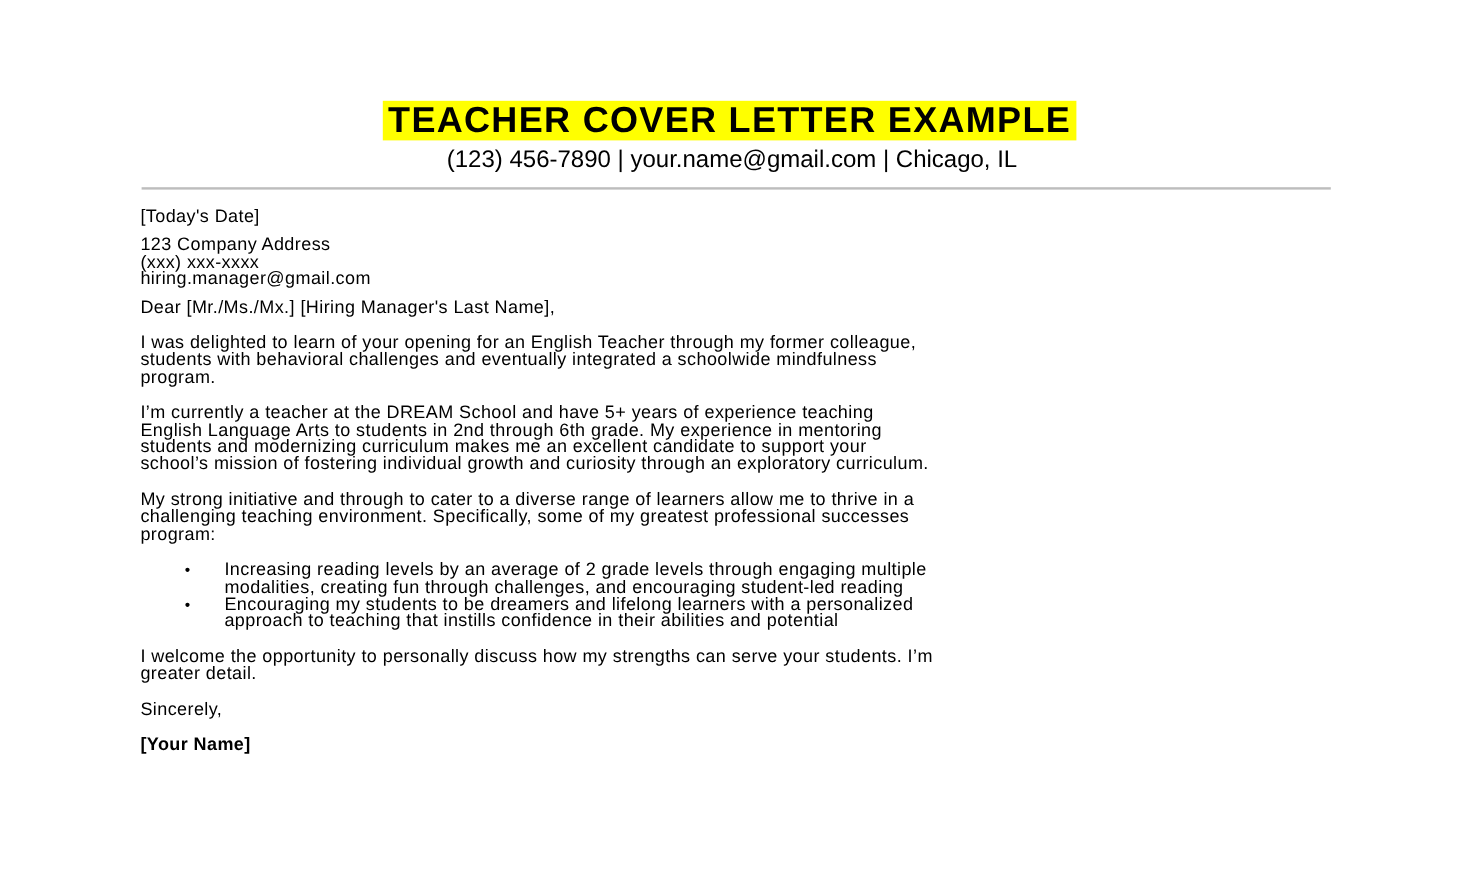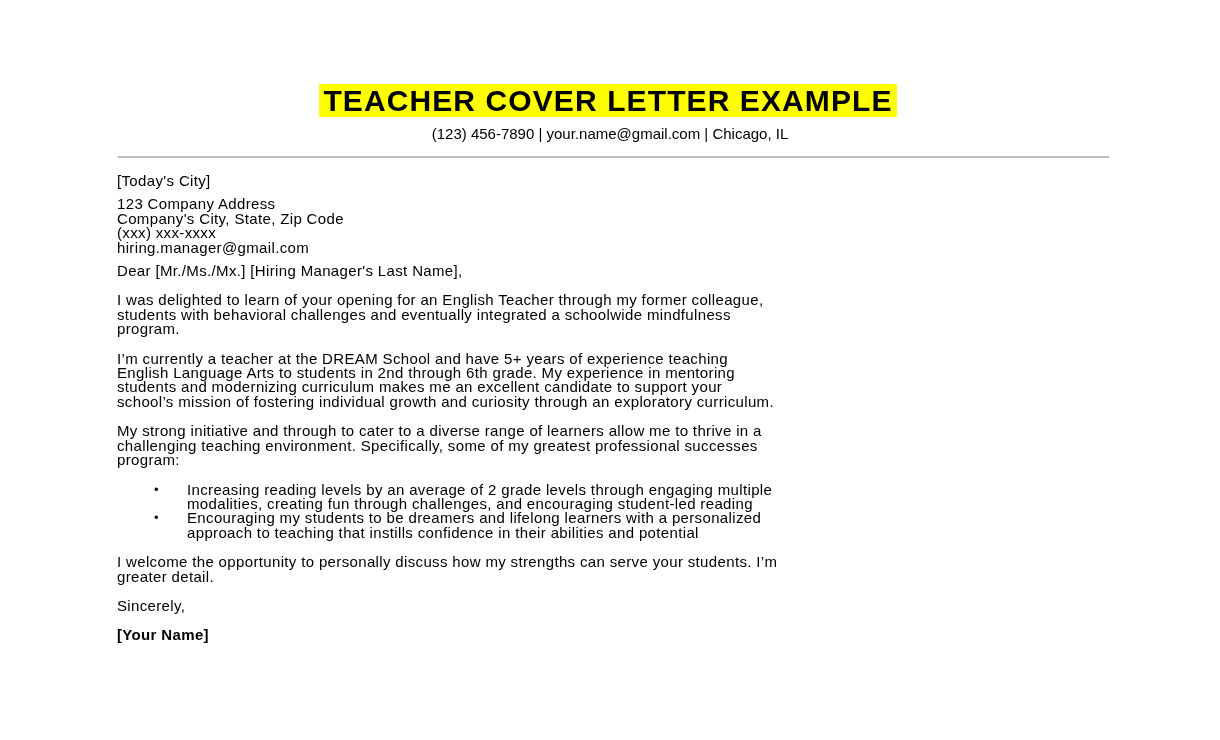--- a/index.html
+++ b/index.html
@@ -38,21 +38,21 @@
       letter-spacing: 1.1px;
       padding: 0 4px;
       margin-left: -4px;
     }
     .contact {
       position: absolute;
       top: 113px;
       left: 0;
       width: 1220px;
       text-align: center;
-      font-size: 15px;
+      font-size: 20px;
       line-height: 17px;
     }
     .divider {
       position: absolute;
       top: 144px;
       left: 118px;
       width: 991px;
       height: 2px;
       background: #bdbdbd;
     }
@@ -99,28 +99,27 @@
     <span class="title">TEACHER COVER LETTER EXAMPLE</span>
   </div>
 
   <div class="contact">(123) 456-7890 | your.name@gmail.com | Chicago, IL</div>
 
   <div class="divider"></div>
 
   <div class="body-text">
 
     <p class="block">
-      <span class="line">[Today's City]</span>
+      <span class="line">[Today's Date]</span>
     </p>
 
     <div class="gap-sm"></div>
 
     <p class="block">
       <span class="line">123 Company Address</span>
-      <span class="line">Company's City, State, Zip Code</span>
       <span class="line">(xxx) xxx-xxxx</span>
       <span class="line">hiring.manager@gmail.com</span>
     </p>
 
     <div class="gap-sm"></div>
 
     <p class="block">
       <span class="line">Dear [Mr./Ms./Mx.] [Hiring Manager's Last Name],</span>
     </p>
 

